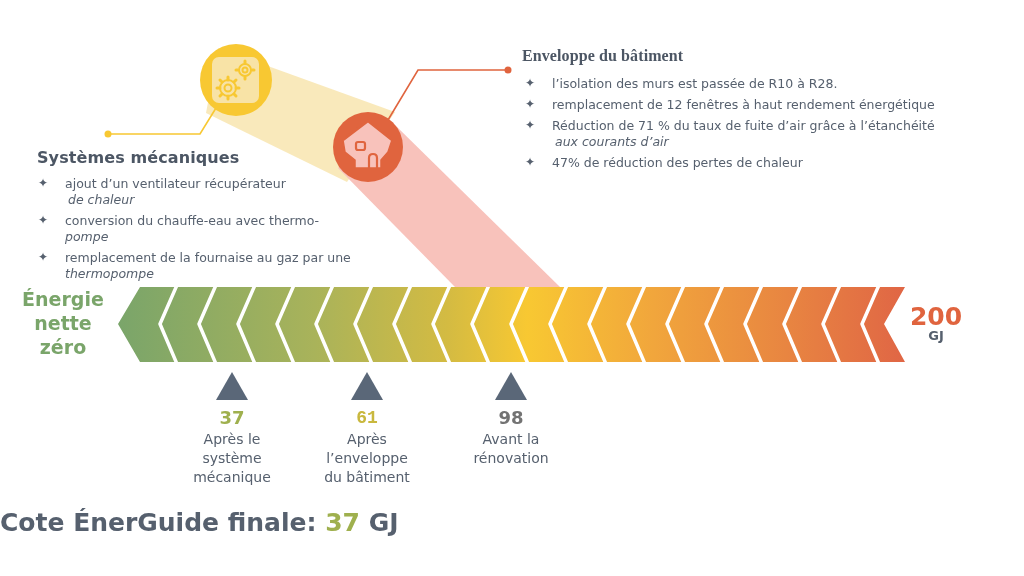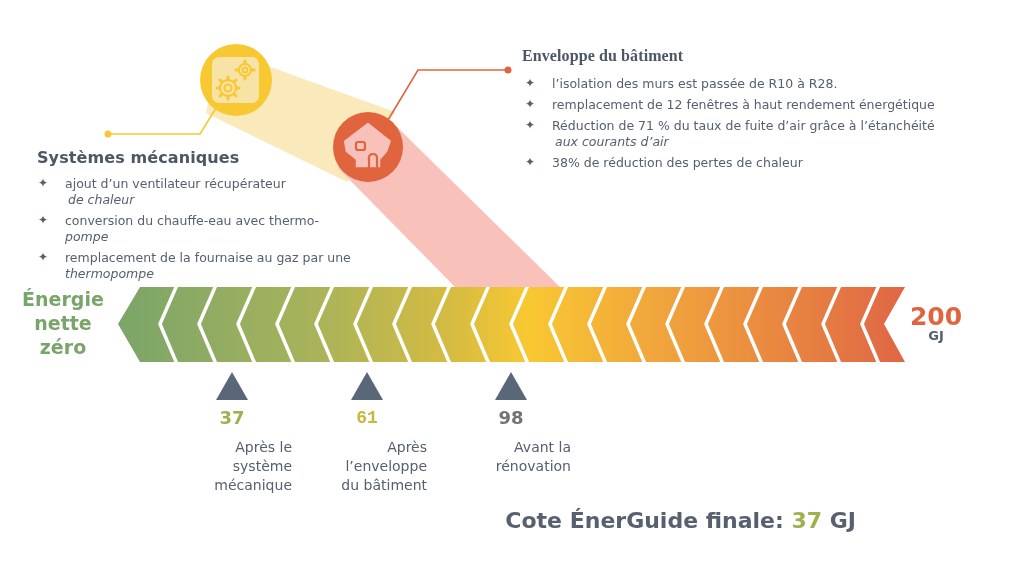--- a/index.html
+++ b/index.html
@@ -9,22 +9,22 @@
   svg.canvas { position: absolute; left: 0; top: 0; }
   .heading { font-weight: bold; font-size: 16px; color: #4c5664; letter-spacing: 0.1px; }
   .bullets { list-style: none; margin: 0; padding: 0; font-size: 12.5px; line-height: 16px; color: #56606e; }
   .bullets li { position: relative; padding-left: 27px; margin-bottom: 5px; }
   .bullets li .plus { position: absolute; left: 0; top: -1px; font-size: 12px; color: #56606e; }
   .bullets li .cont { display: block; padding-left: 3px; font-style: italic; }
   .endlabel { font-weight: bold; text-align: center; }
   .marker { position: absolute; text-align: center; width: 120px; }
   .marker .tri { width: 0; height: 0; margin: 0 auto; border-left: 16px solid transparent; border-right: 16px solid transparent; border-bottom: 28px solid #5a6778; }
   .marker .val { font-weight: bold; font-size: 18px; margin-top: 8px; line-height: 20px; }
-  .marker .desc { font-size: 14px; line-height: 19px; color: #56606e; margin-top: 10px; text-align: right; }
-  .final { position: absolute; left: 0; width: 856px; top: 508px; text-align: right; font-weight: bold; font-size: 22px; color: #56606e; }
+  .marker .desc { font-size: 14px; line-height: 19px; color: #56606e; margin-top: 2px; }
+  .final { position: absolute; left: 0; width: 856px; top: 508px; text-align: left; font-weight: bold; font-size: 25px; color: #56606e; }
 </style>
 </head>
 <body>
 
 <svg class="canvas" width="1024" height="576" viewBox="0 0 1024 576">
   <defs>
     <linearGradient id="scaleGrad" x1="118" y1="0" x2="905" y2="0" gradientUnits="userSpaceOnUse">
       <stop offset="0" stop-color="#7aa56a"></stop>
       <stop offset="0.25" stop-color="#a9b35a"></stop>
       <stop offset="0.42" stop-color="#d4bb42"></stop>
@@ -115,21 +115,21 @@
   <li><span class="plus">✦</span><span>ajout d’un ventilateur récupérateur</span><span class="cont">de chaleur</span></li>
   <li><span class="plus">✦</span><span>conversion du chauffe-eau avec thermo-</span><span class="cont" style="padding-left:0">pompe</span></li>
   <li><span class="plus">✦</span><span>remplacement de la fournaise au gaz par une</span><span class="cont" style="padding-left:0">thermopompe</span></li>
 </ul>
 
 <div class="abs heading" style="left:522px; top:47px;font-family:Liberation Serif, serif;">Enveloppe du bâtiment</div>
 <ul class="abs bullets" style="left:525px; top:76px; width:480px;">
   <li><span class="plus">✦</span><span>l’isolation des murs est passée de R10 à R28.</span></li>
   <li><span class="plus">✦</span><span>remplacement de 12 fenêtres à haut rendement énergétique</span></li>
   <li><span class="plus">✦</span><span>Réduction de 71 % du taux de fuite d’air grâce à l’étanchéité</span><span class="cont">aux courants d’air</span></li>
-  <li><span class="plus">✦</span><span>38% de réduction des pertes de chaleur</span></li>
+  <li><span class="plus">✦</span><span>47% de réduction des pertes de chaleur</span></li>
 </ul>
 
 <div class="abs endlabel" style="left:22px; top:287px; width:82px; font-size:19px; line-height:24px; color:#7aa56a;">
   <div>Énergie</div>
   <div>nette</div>
   <div>zéro</div>
 </div>
 <div class="abs endlabel" style="left:906px; top:306px; width:60px;">
   <div style="font-size:25px; line-height:22px; color:#e0643e;">200</div>
   <div style="font-size:13px; line-height:16px; color:#56606e; font-weight:bold;">GJ</div>

